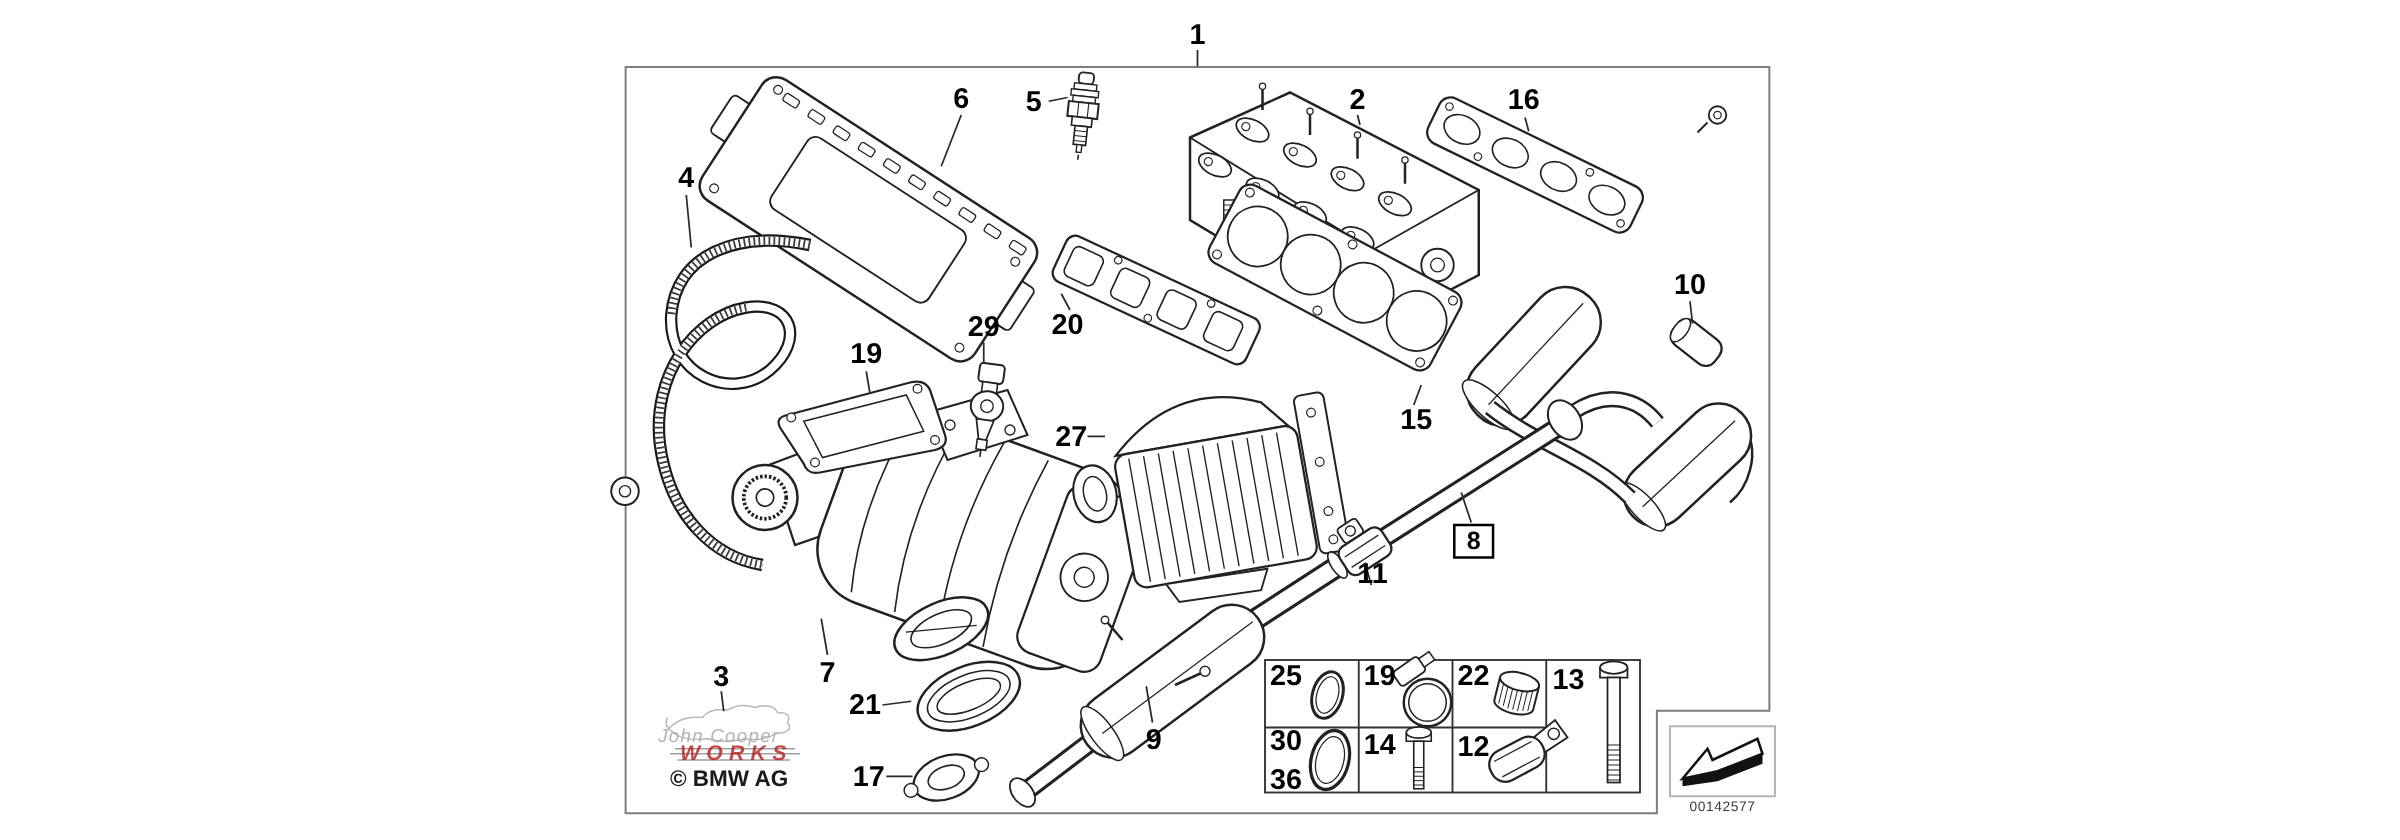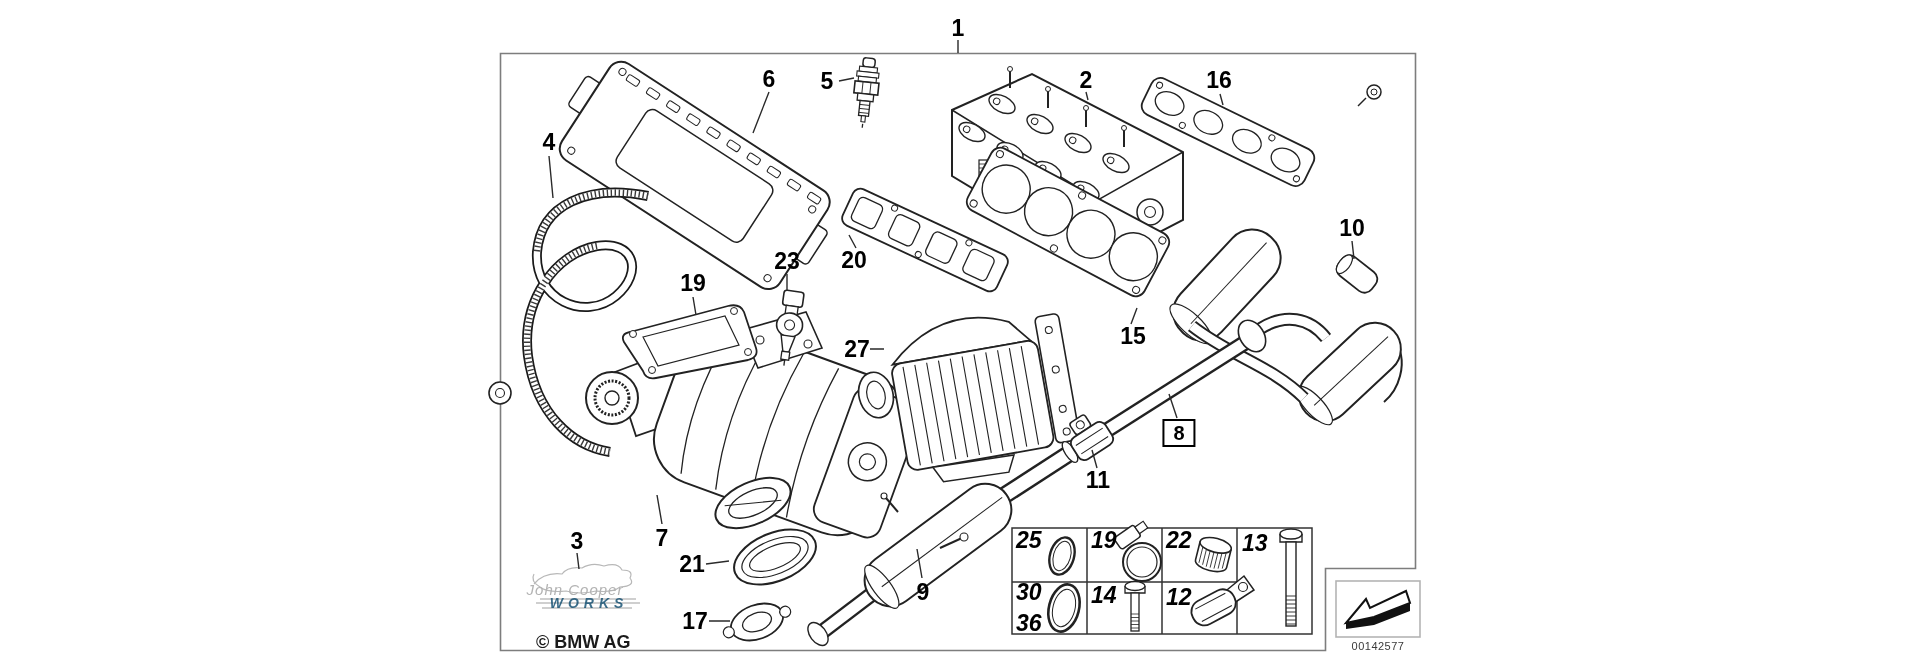--- a/index.html
+++ b/index.html
@@ -1,24 +1,24 @@
 <!DOCTYPE html>
 <html><head>
 <meta charset="utf-8">
 <style>
   html,body{margin:0;padding:0;background:#ffffff;}
   body{width:1920px;height:672px;overflow:hidden;font-family:"Liberation Sans",sans-serif;}
   .stage{position:relative;width:1920px;height:672px;background:#ffffff;}
   svg.art{position:absolute;left:0;top:0;}
   .callout{position:absolute;transform:translate(-50%,-50%);font-weight:bold;font-size:23px;line-height:1;color:#000;white-space:nowrap;cursor:default;}
-  .callout.tl{transform:none;font-style:italic;}
+  .callout.tl{transform:none;}
   .callout.boxed{border:2px solid #000;background:#fff;padding:2px 9px;font-size:20px;}
   .wm-script{position:absolute;left:575px;top:589px;transform:translate(-50%,-50%);font-style:italic;font-size:15px;color:#b3b3b3;letter-spacing:1px;}
-  .wm-block{position:absolute;left:589px;top:603px;transform:translate(-50%,-50%);font-weight:bold;font-style:italic;font-size:14px;letter-spacing:5px;color:#0c4a6e;opacity:.8;}
-  .copyright{position:absolute;left:536px;top:613px;font-weight:bold;font-size:18px;color:#1a1a1a;margin-top:19px;}
+  .wm-block{position:absolute;left:589px;top:603px;transform:translate(-50%,-50%);font-weight:bold;font-style:italic;font-size:17px;letter-spacing:5px;color:#b91c1c;opacity:.8;}
+  .copyright{position:absolute;left:536px;top:613px;font-weight:bold;font-size:18px;color:#1a1a1a;}
   .imgnum{position:absolute;left:1378px;top:646px;transform:translate(-50%,-50%);font-size:11px;color:#3a3a3a;letter-spacing:.5px;}
 </style>
 </head>
 <body>
 
 <div class="stage">
 
 <svg class="art" width="1920" height="672" viewBox="0 0 1920 672">
 
   <path d="M500.5,53.5 H1415.5 V568.5 H1325.5 V650.5 H500.5 Z" fill="none" stroke="#7d7d7d" stroke-width="1.6"></path>
@@ -355,28 +355,28 @@
 <div class="callout" style="left:958px;top:28px">1</div>
 <div class="callout" style="left:1086px;top:80px">2</div>
 <div class="callout" style="left:577px;top:541px">3</div>
 <div class="callout" style="left:549px;top:142px">4</div>
 <div class="callout" style="left:827px;top:81px">5</div>
 <div class="callout" style="left:769px;top:79px">6</div>
 <div class="callout" style="left:662px;top:538px">7</div>
 <div class="callout boxed" style="left:1179px;top:433px">8</div>
 <div class="callout" style="left:923px;top:592px">9</div>
 <div class="callout" style="left:1352px;top:228px">10</div>
-<div class="callout" style="left:1098px;top:480px">11</div>
+<div class="callout" style="left:1098px;top:459px">11</div>
 <div class="callout" style="left:1133px;top:336px">15</div>
 <div class="callout" style="left:1219px;top:80px">16</div>
 <div class="callout" style="left:695px;top:621px">17</div>
 <div class="callout" style="left:854px;top:260px">20</div>
 <div class="callout" style="left:693px;top:283px">19</div>
 <div class="callout" style="left:692px;top:564px">21</div>
-<div class="callout" style="left:787px;top:261px">23</div>
+<div class="callout" style="left:787px;top:261px">29</div>
 <div class="callout" style="left:857px;top:349px">27</div>
 
 <div class="callout tl" style="left:1016px;top:529px">25</div>
 <div class="callout tl" style="left:1091px;top:529px">19</div>
 <div class="callout tl" style="left:1166px;top:529px">22</div>
 <div class="callout tl" style="left:1242px;top:532px">13</div>
 <div class="callout tl" style="left:1016px;top:581px">30</div>
 <div class="callout tl" style="left:1091px;top:584px">14</div>
 <div class="callout tl" style="left:1166px;top:586px">12</div>
 <div class="callout tl" style="left:1016px;top:612px">36</div>

